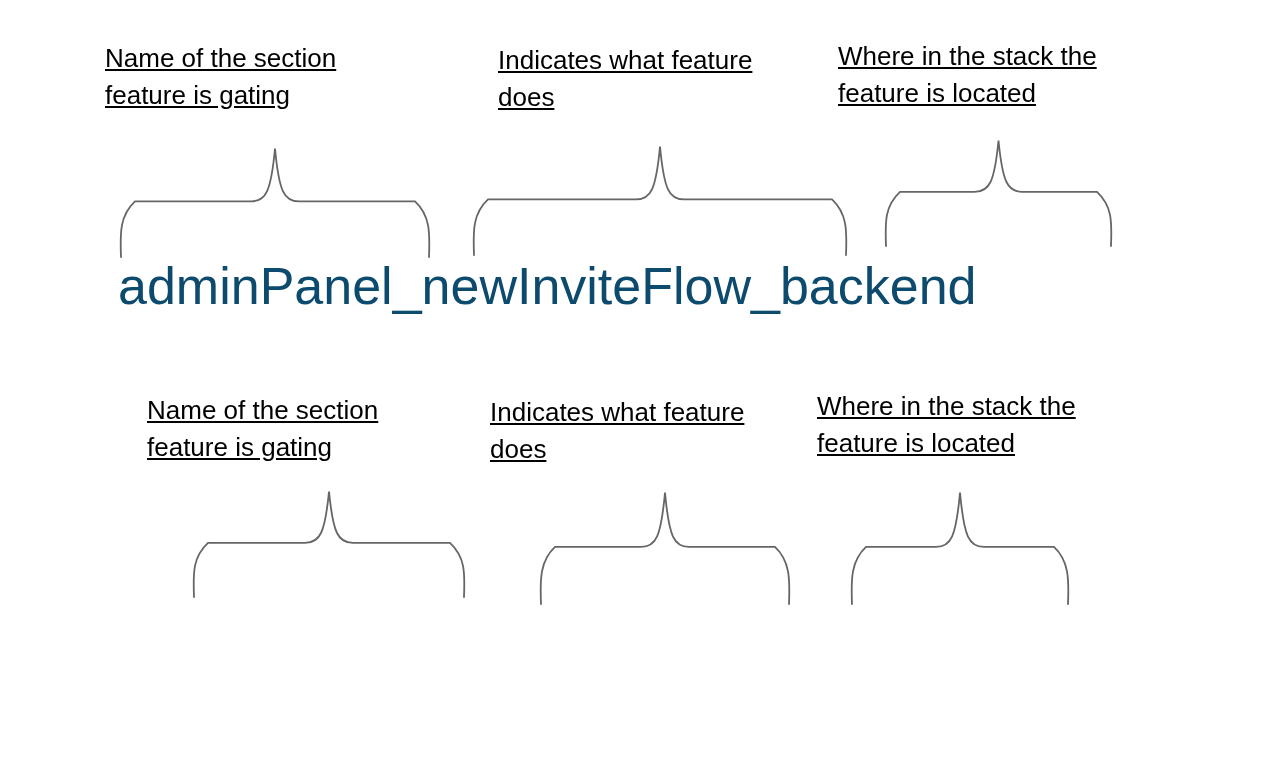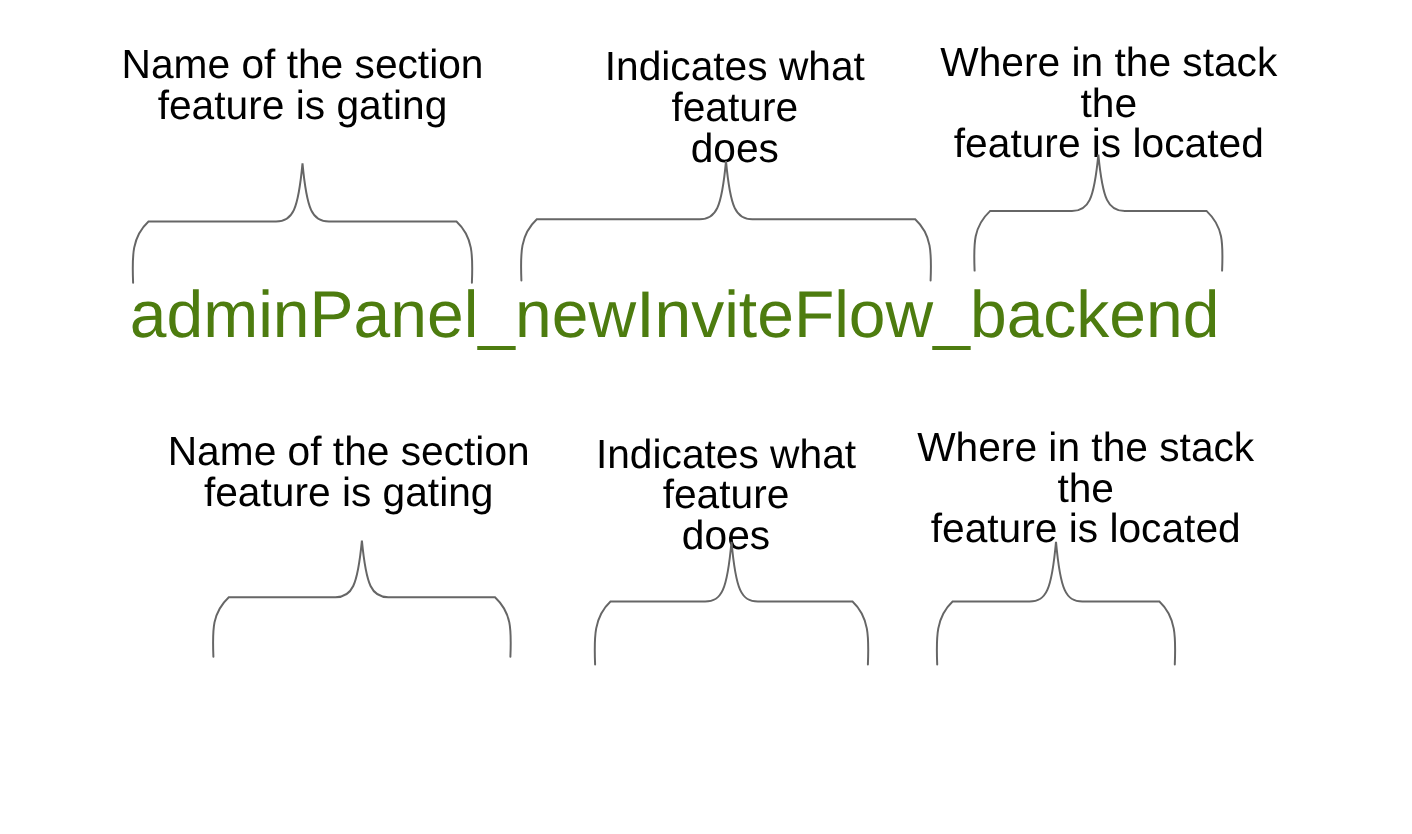--- a/index.html
+++ b/index.html
@@ -6,31 +6,31 @@
   .canvas{
     position:relative;
     width:1284px;height:758px;
     background:#ffffff;
     overflow:hidden;
     font-family:"Liberation Sans", sans-serif;
   }
   .lbl{
     position:absolute;
     width:340px;
-    text-align:center;
-    font-size:37px;
+    font-size:26px;
     line-height:37px;
     color:#000000;
     white-space:pre-line;
+    text-decoration:underline;
   }
   .flag{
     position:absolute;
-    font-size:60px;
+    font-size:52px;
     line-height:60px;
-    color:#4d7c0f;
+    color:#0c4a6e;
     white-space:nowrap;
   }
   svg.brace{position:absolute;overflow:visible;}
 </style>
 </head>
 <body>
 
 <div class="canvas">
 
   <div class="lbl" style="left:105px; top:40px;">Name of the section

